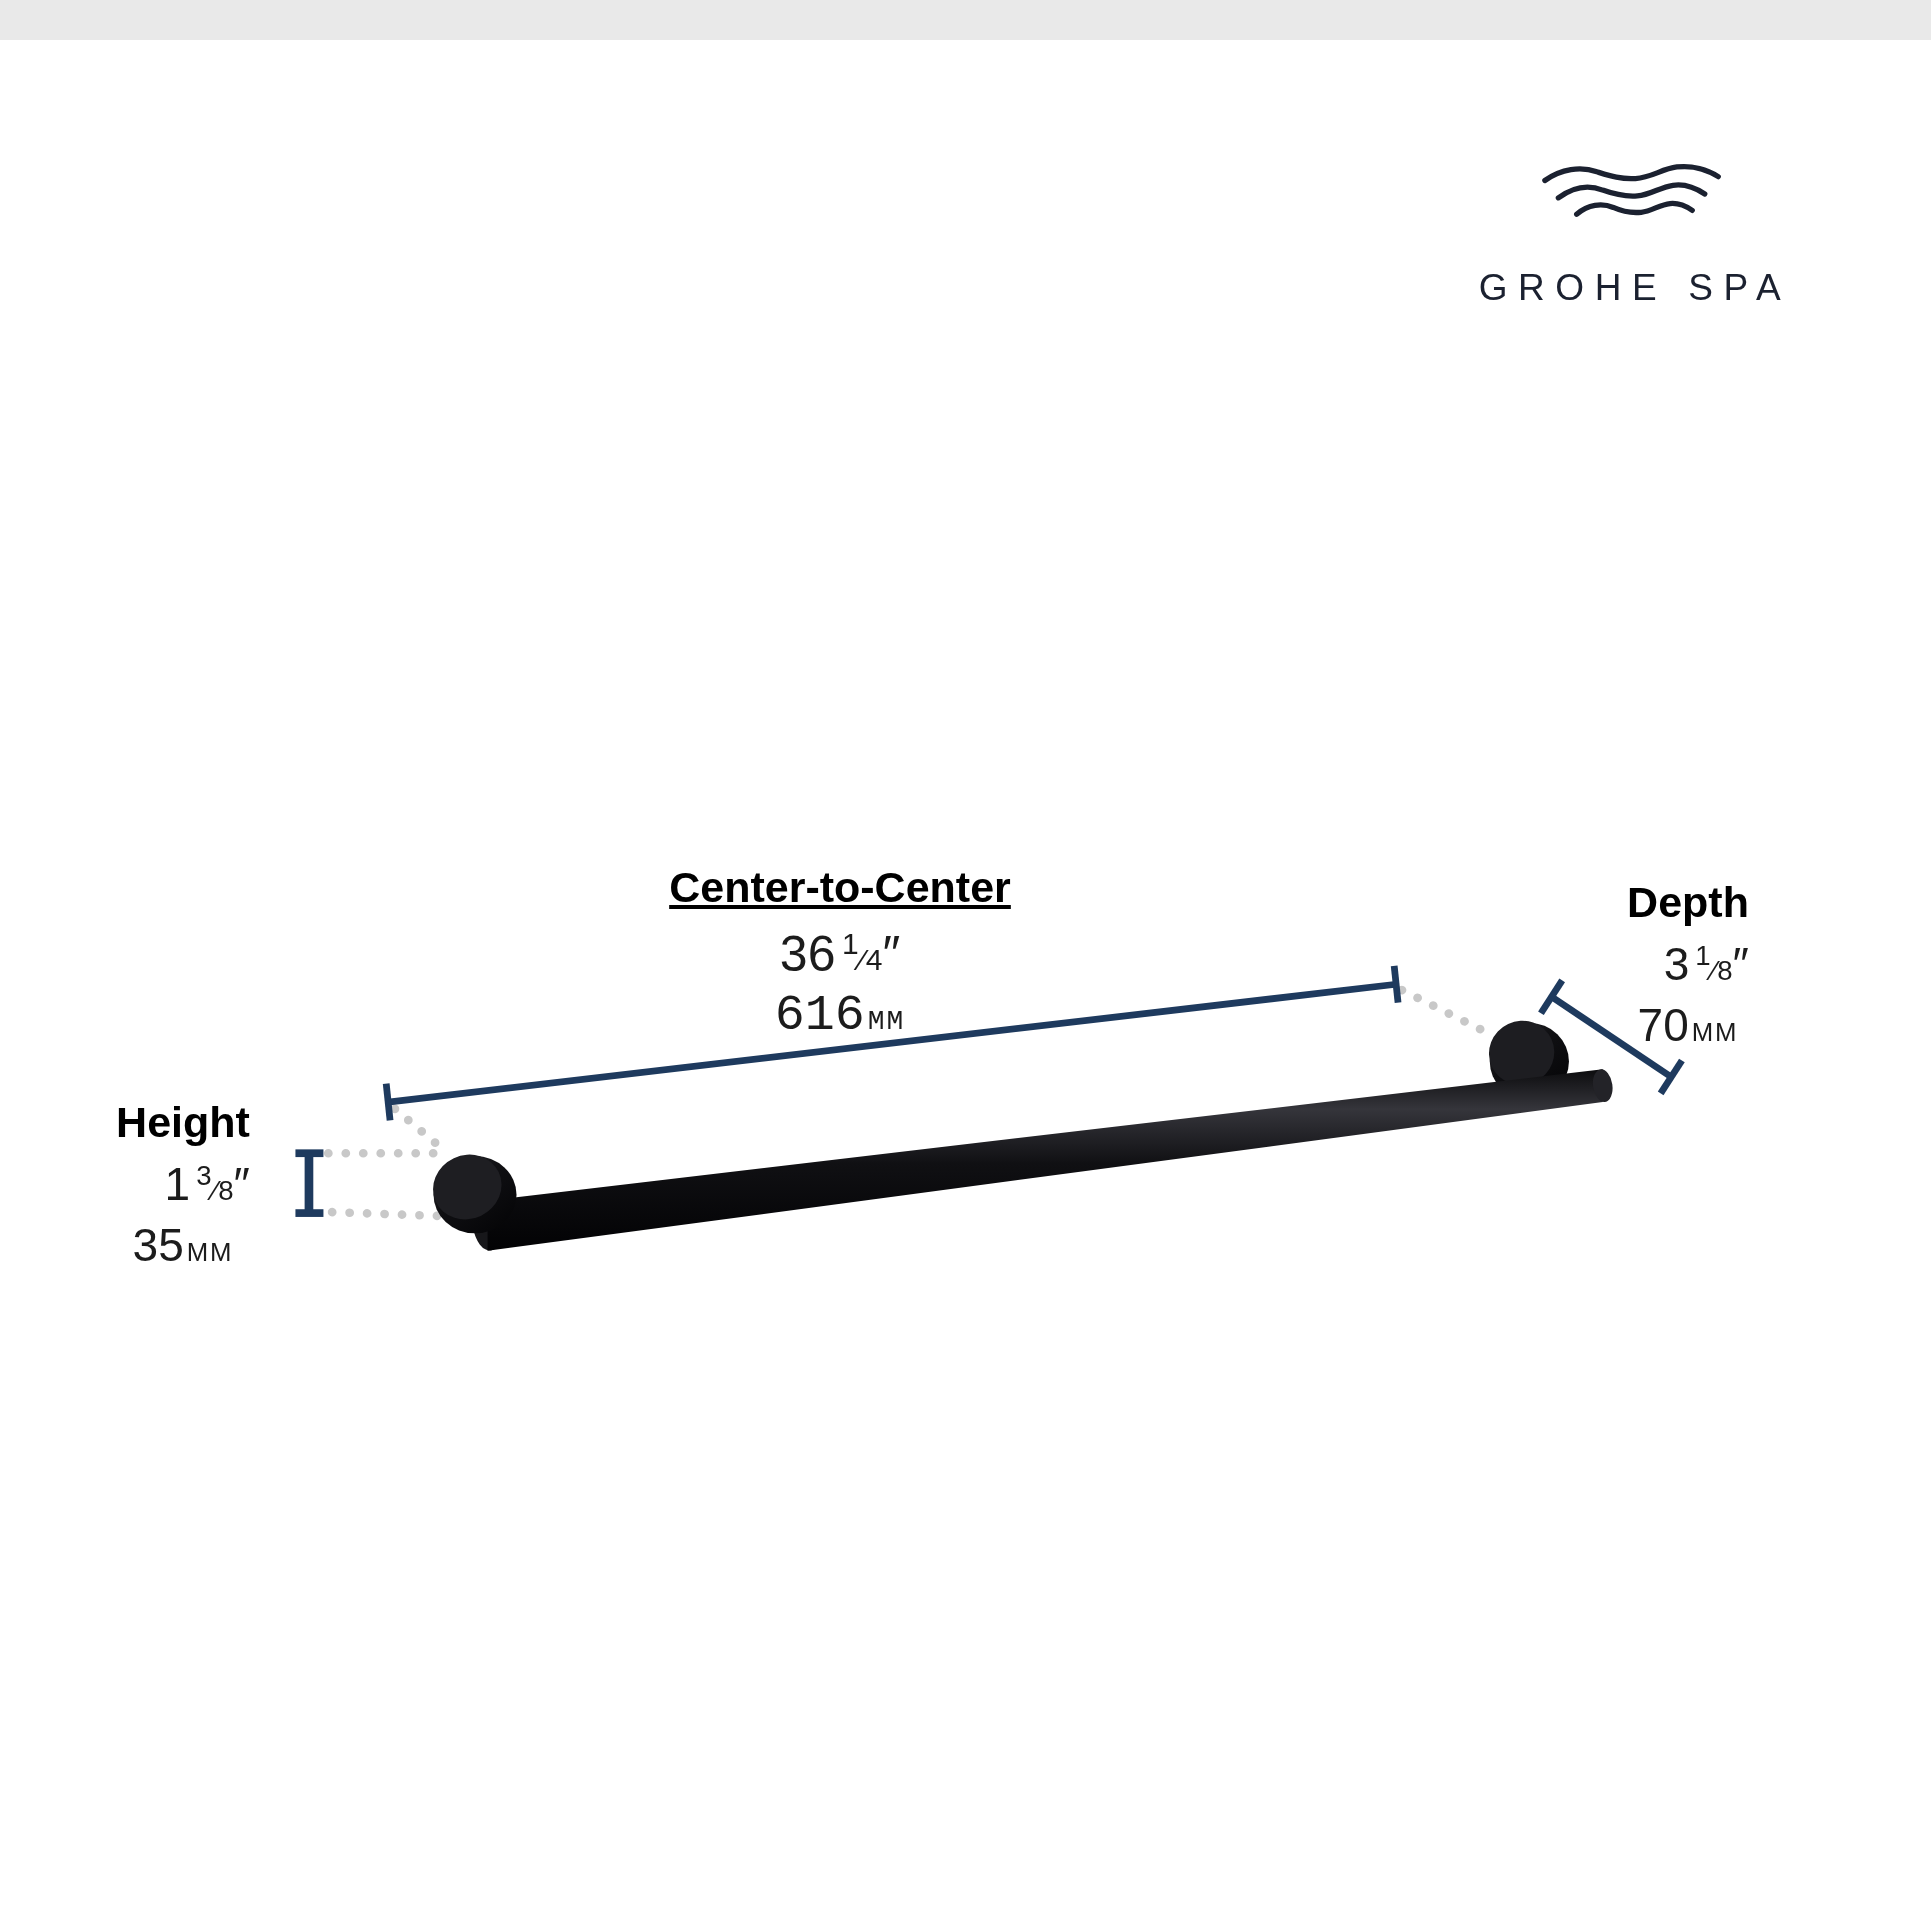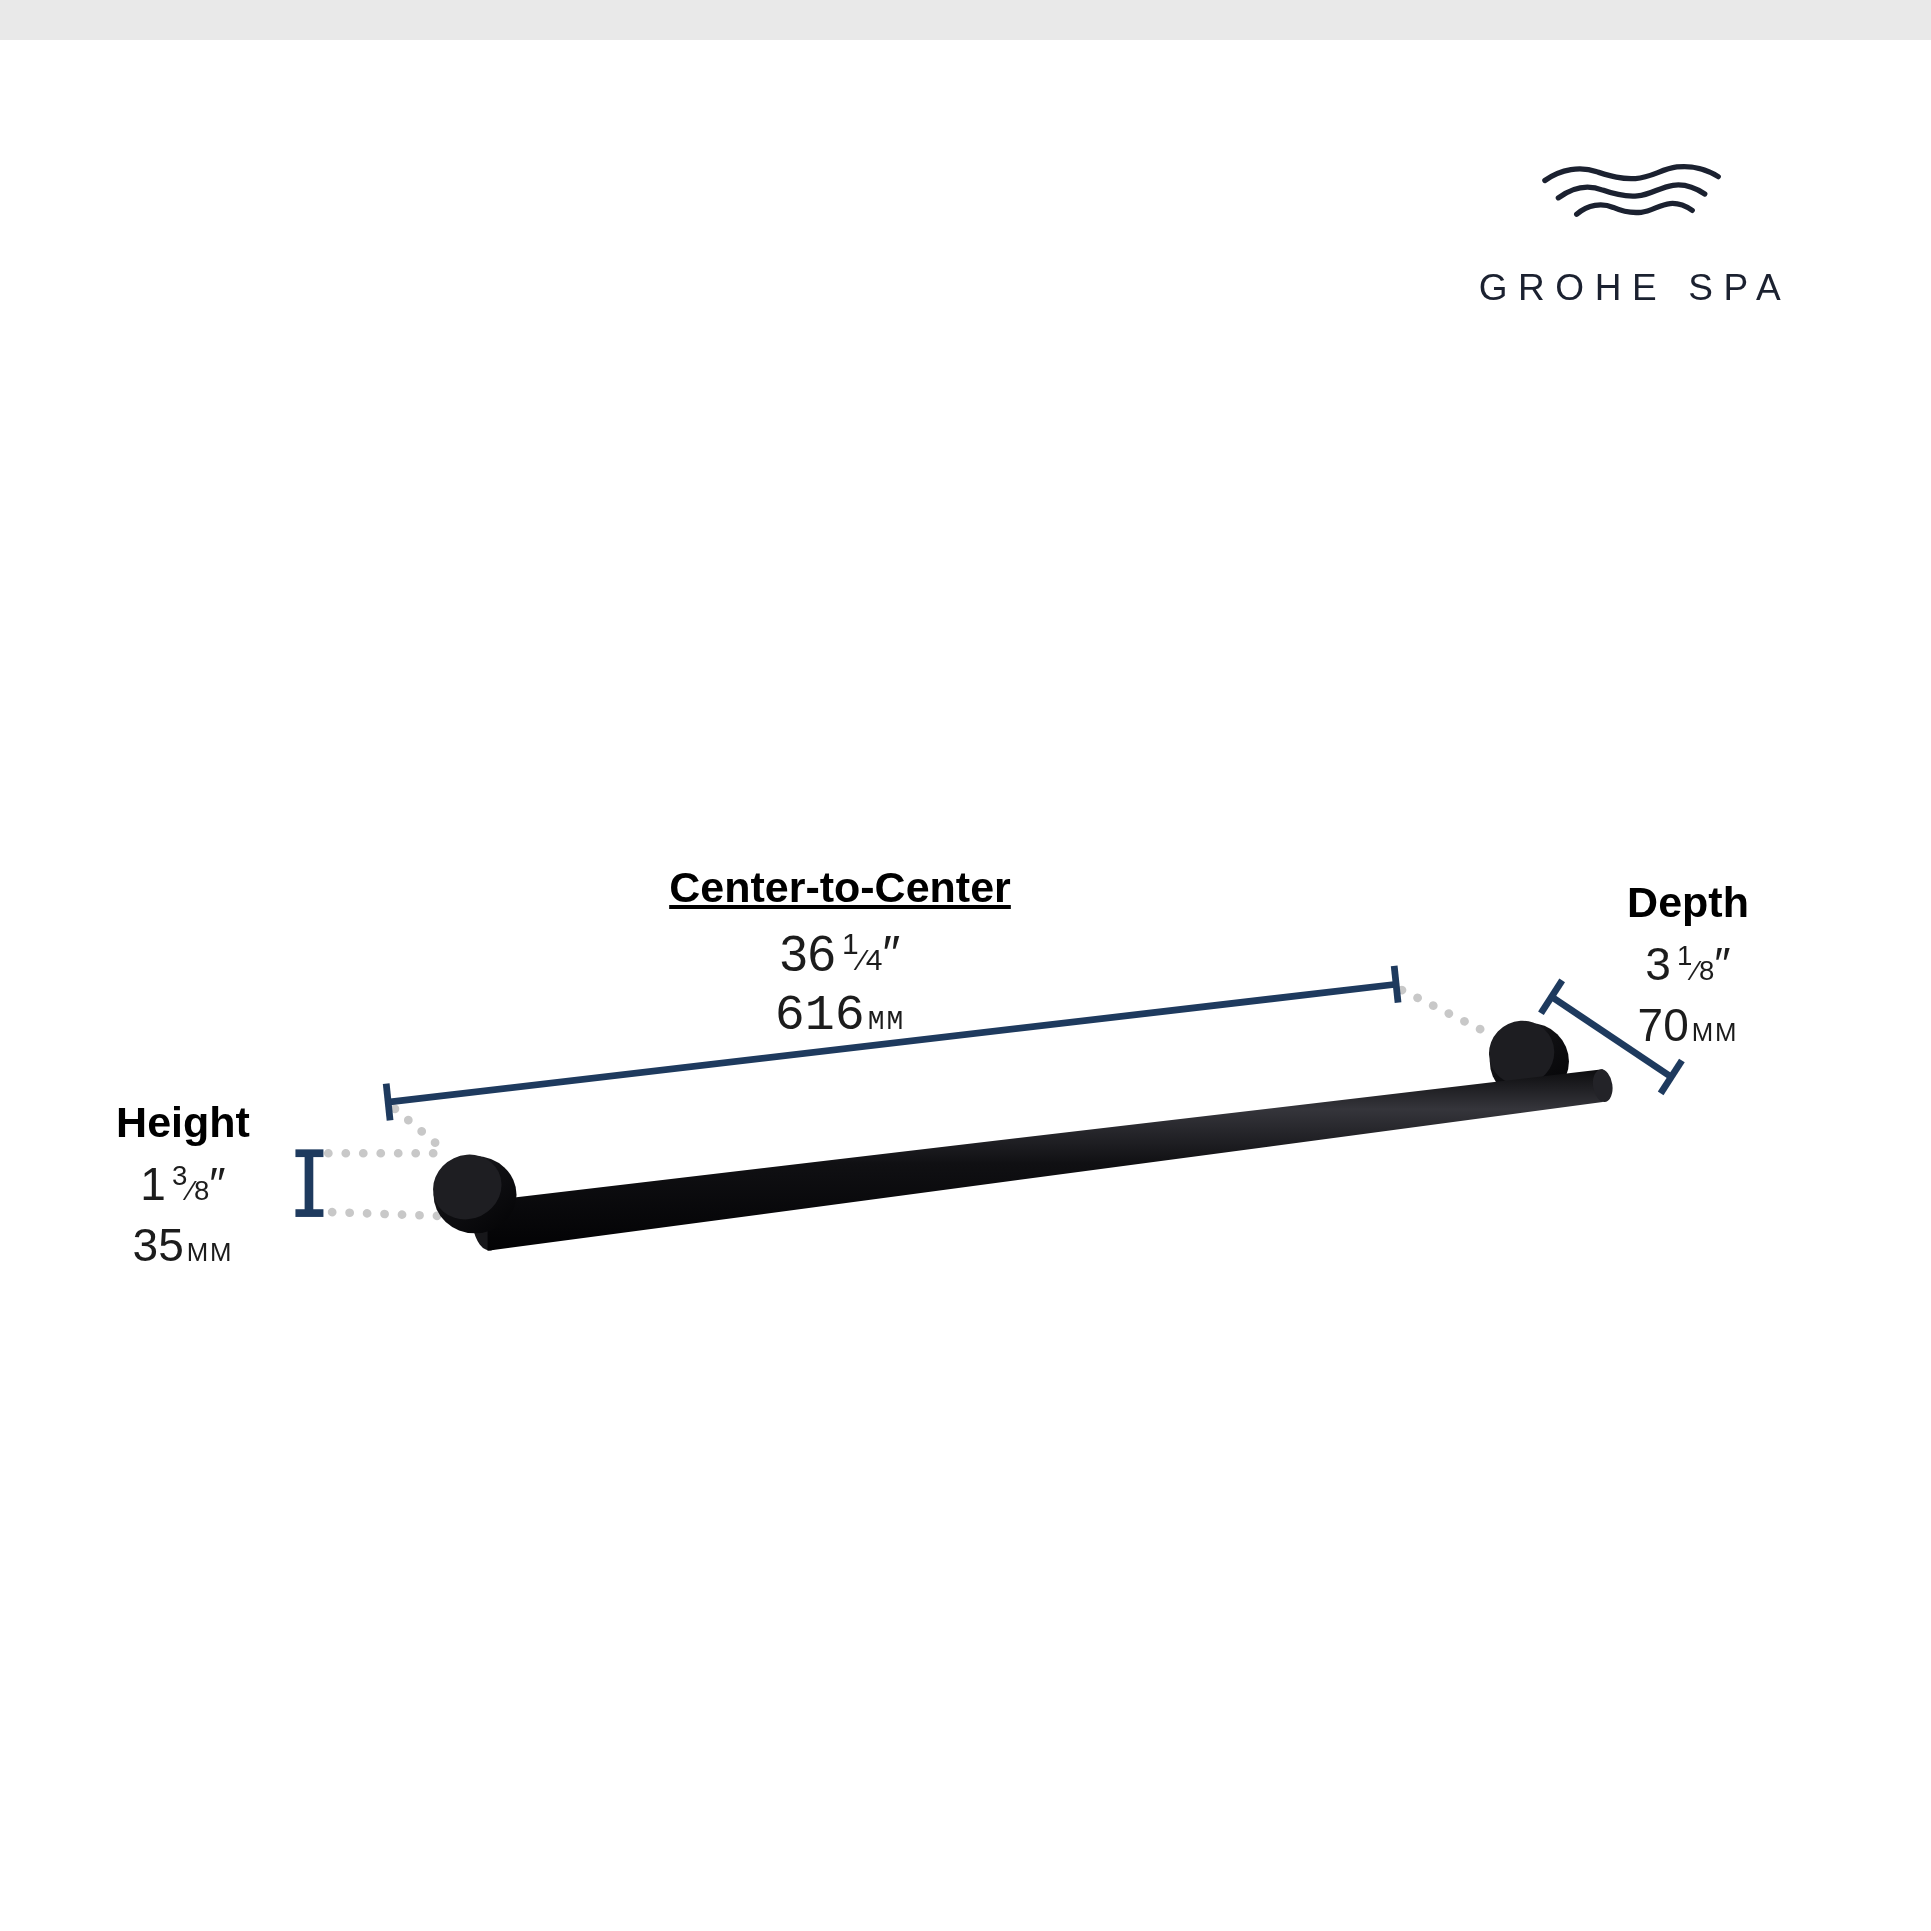--- a/index.html
+++ b/index.html
@@ -34,21 +34,21 @@
   .dim-block{position:absolute;transform:translateX(-50%);text-align:center;white-space:nowrap;}
   .dim-title{font-weight:700;color:var(--title-text);}
   .dim-inches,.dim-mm{font-weight:400;color:var(--number-text);}
   .c2c{left:840px;top:823px;}
   .c2c .dim-title{font-size:43px;line-height:48px;text-decoration:underline;}
   .c2c .dim-inches{font-size:50px;line-height:54px;margin-top:5.8px;}
   .c2c .dim-mm{font-size:50px;line-height:54px;margin-top:1.9px;font-family:Liberation Mono, monospace;}
   .depth{left:1688px;top:838px;}
   .height{left:183px;top:1058px;}
   .depth .dim-title,.height .dim-title{font-size:43px;line-height:48px;}
-  .depth .dim-inches,.height .dim-inches{font-size:46px;line-height:52px;margin-top:3.9px;}
+  .depth .dim-inches,.height .dim-inches{font-size:46px;line-height:52px;margin-top:3.9px;text-align:right;}
   .depth .dim-mm,.height .dim-mm{font-size:46px;line-height:52px;margin-top:1.9px;}
 
   .frac{font-size:0.60em;margin-left:0.22em;letter-spacing:0;}
   .frac .num{vertical-align:0.55em;}
   .frac .fslash{margin:0 1px;}
   .frac .den{vertical-align:baseline;}
   .inchmark{letter-spacing:0;}
   .mm-unit{font-size:0.56em;letter-spacing:1.9px;margin-left:2.9px;}
 
   

